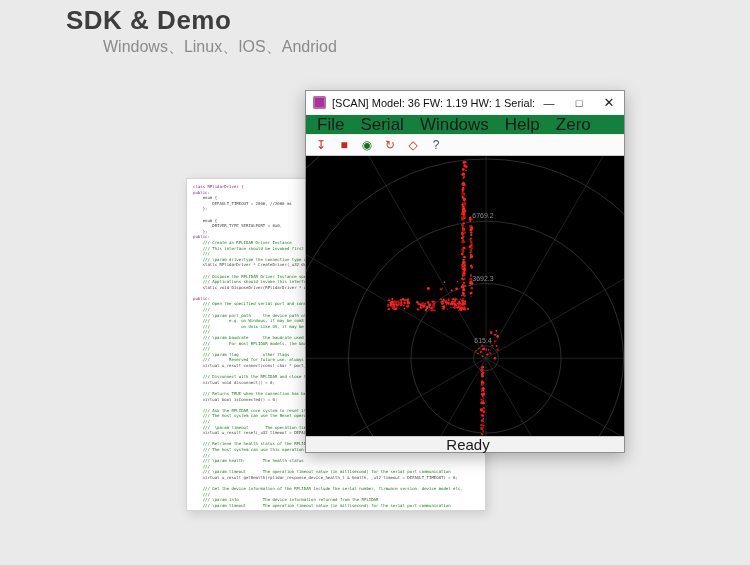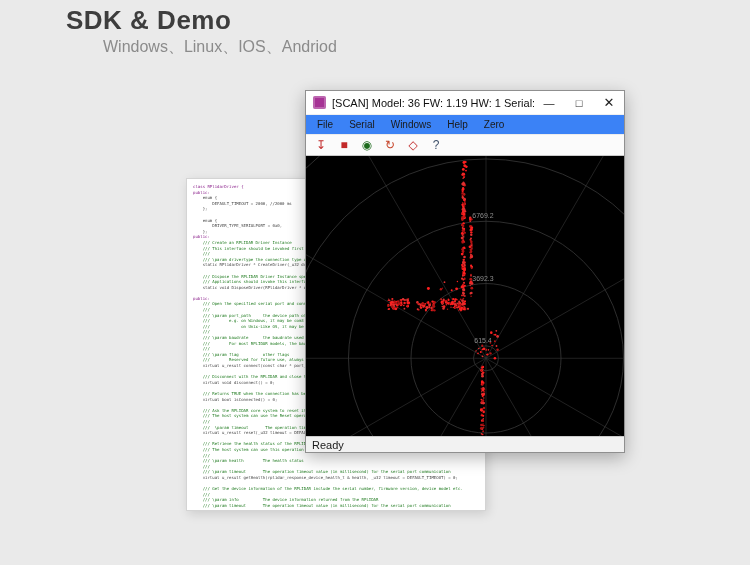--- a/index.html
+++ b/index.html
@@ -55,37 +55,37 @@
     white-space:nowrap; overflow:hidden;
   }
   .win-controls { display:flex; height:100%; flex:0 0 auto; }
   .win-btn {
     width:30px; height:100%; display:flex; align-items:center; justify-content:center;
     font-size:11px; color:#222; cursor:default;
   }
   .win-btn.close { font-size:13px; }
   .menubar {
     height:19px; flex:0 0 auto; display:flex; align-items:center;
-    padding-left:3px; background:#3b82f6; font-size:10px; color:#1a1a1a;
+    padding-left:3px; background:#15803d; font-size:17px; color:#1a1a1a;
   }
   .menu-item { padding:0 8px; }
   .toolbar {
     height:22px; flex:0 0 auto; display:flex; align-items:center; gap:3px;
     padding-left:5px; background:#fbfbfb;
     border-top:1px solid #ececec; border-bottom:1px solid #c9c9c9;
   }
   .tool-btn {
     width:20px; height:18px; display:flex; align-items:center; justify-content:center;
     font-size:12px; line-height:1;
   }
   .canvas { flex:1 1 auto; background:#000; position:relative; overflow:hidden; }
   .canvas svg { position:absolute; inset:0; width:100%; height:100%; display:block; }
   .statusbar {
     height:16px; flex:0 0 auto; background:#f2f2f2; border-top:1px solid #cccccc;
-    font-size:11px; color:#1a1a1a; display:flex; align-items:center; padding-left:6px;
+    font-size:15px; color:#1a1a1a; display:flex; align-items:center; padding-left:6px;justify-content:center;
   }
 </style>
 </head>
 <body>
 
 <h1 class="page-title">SDK &amp; Demo</h1>
 <div class="page-subtitle">Windows、Linux、IOS、Andriod</div>
 
 <div class="code-panel">
   <div id="code-lines">

